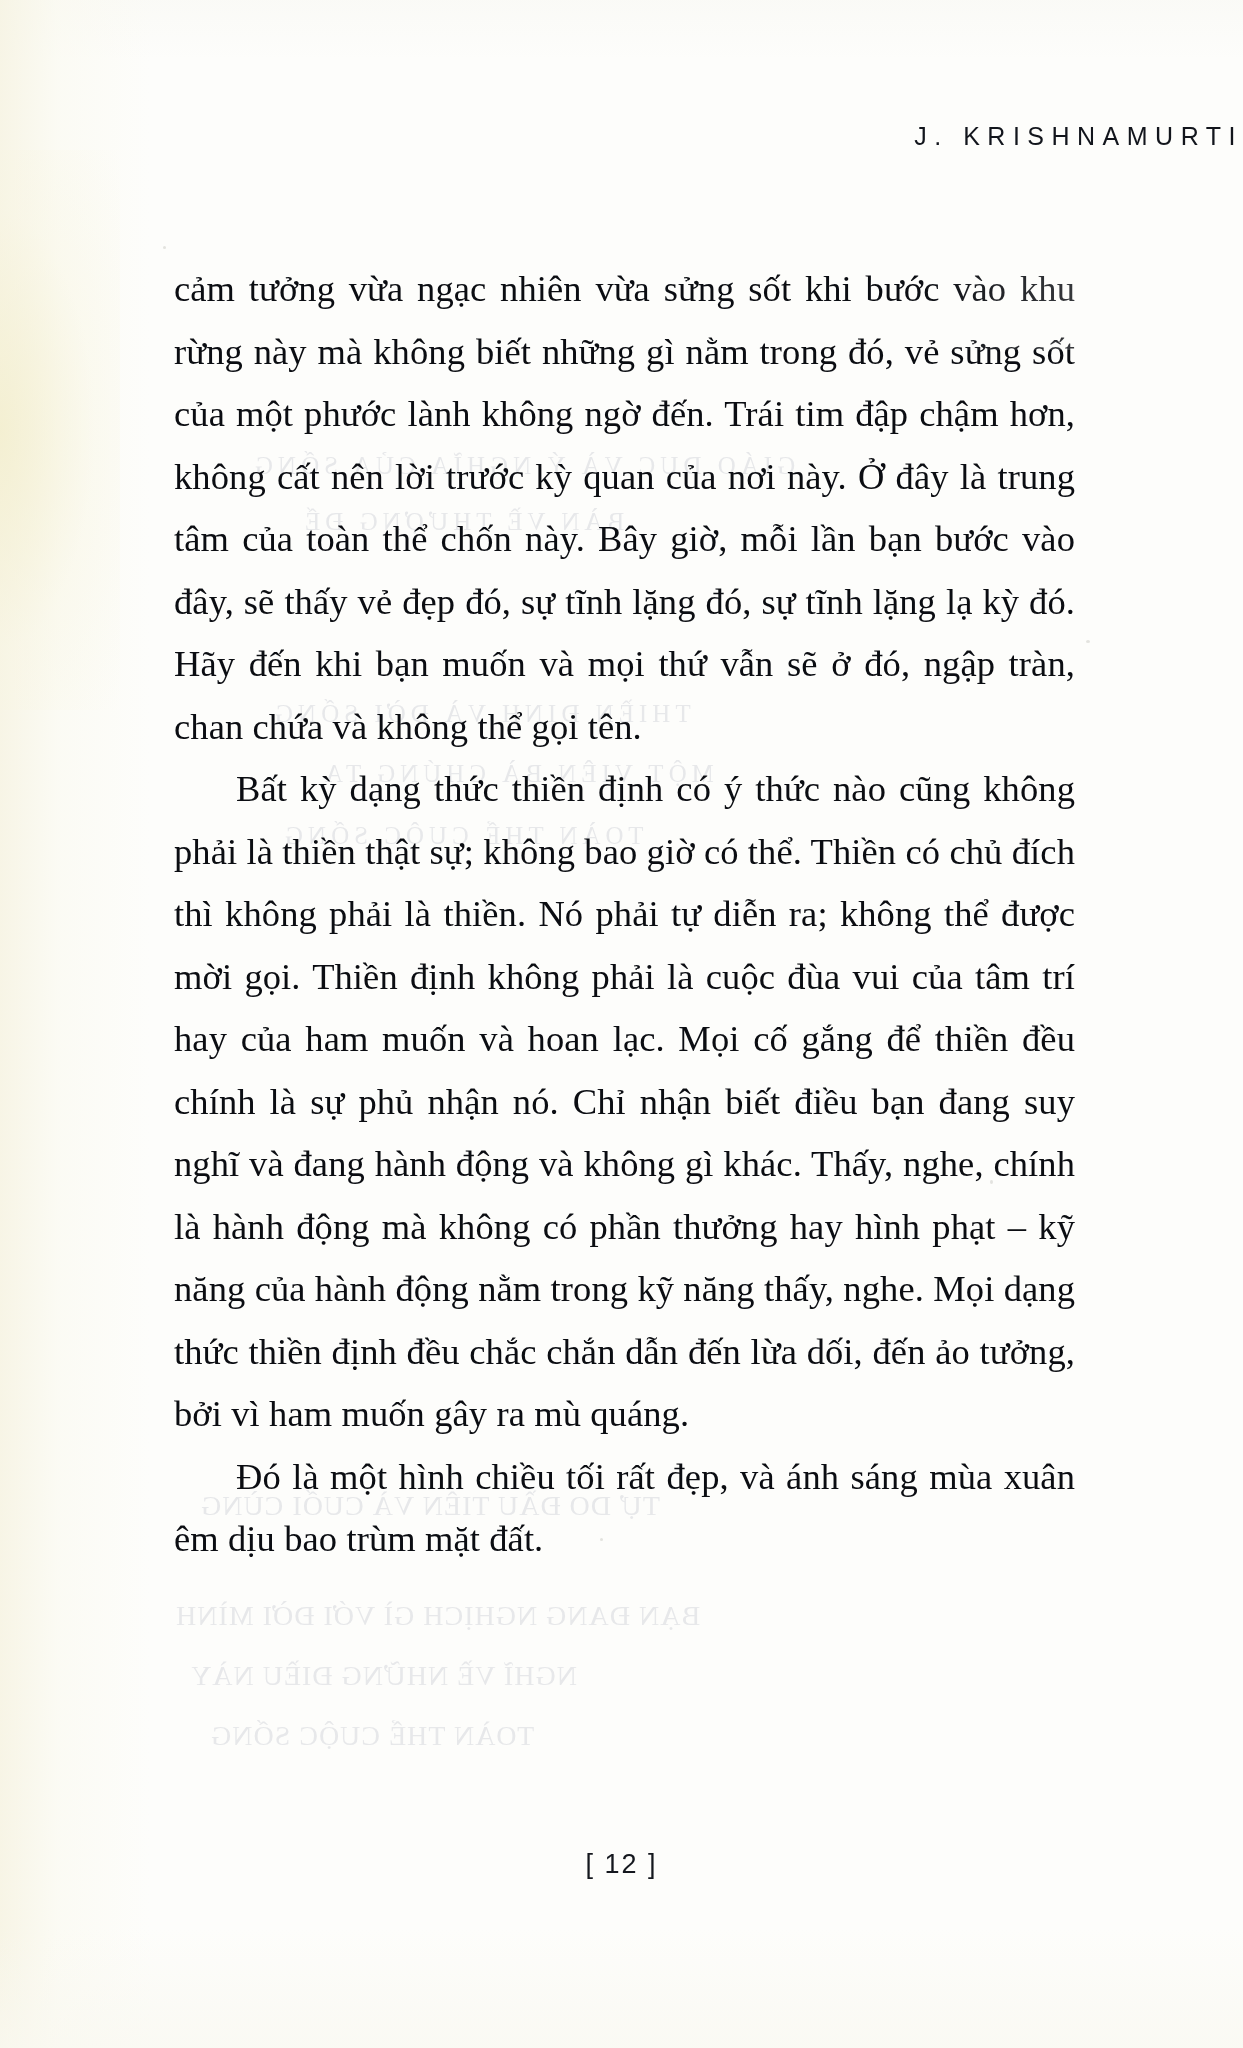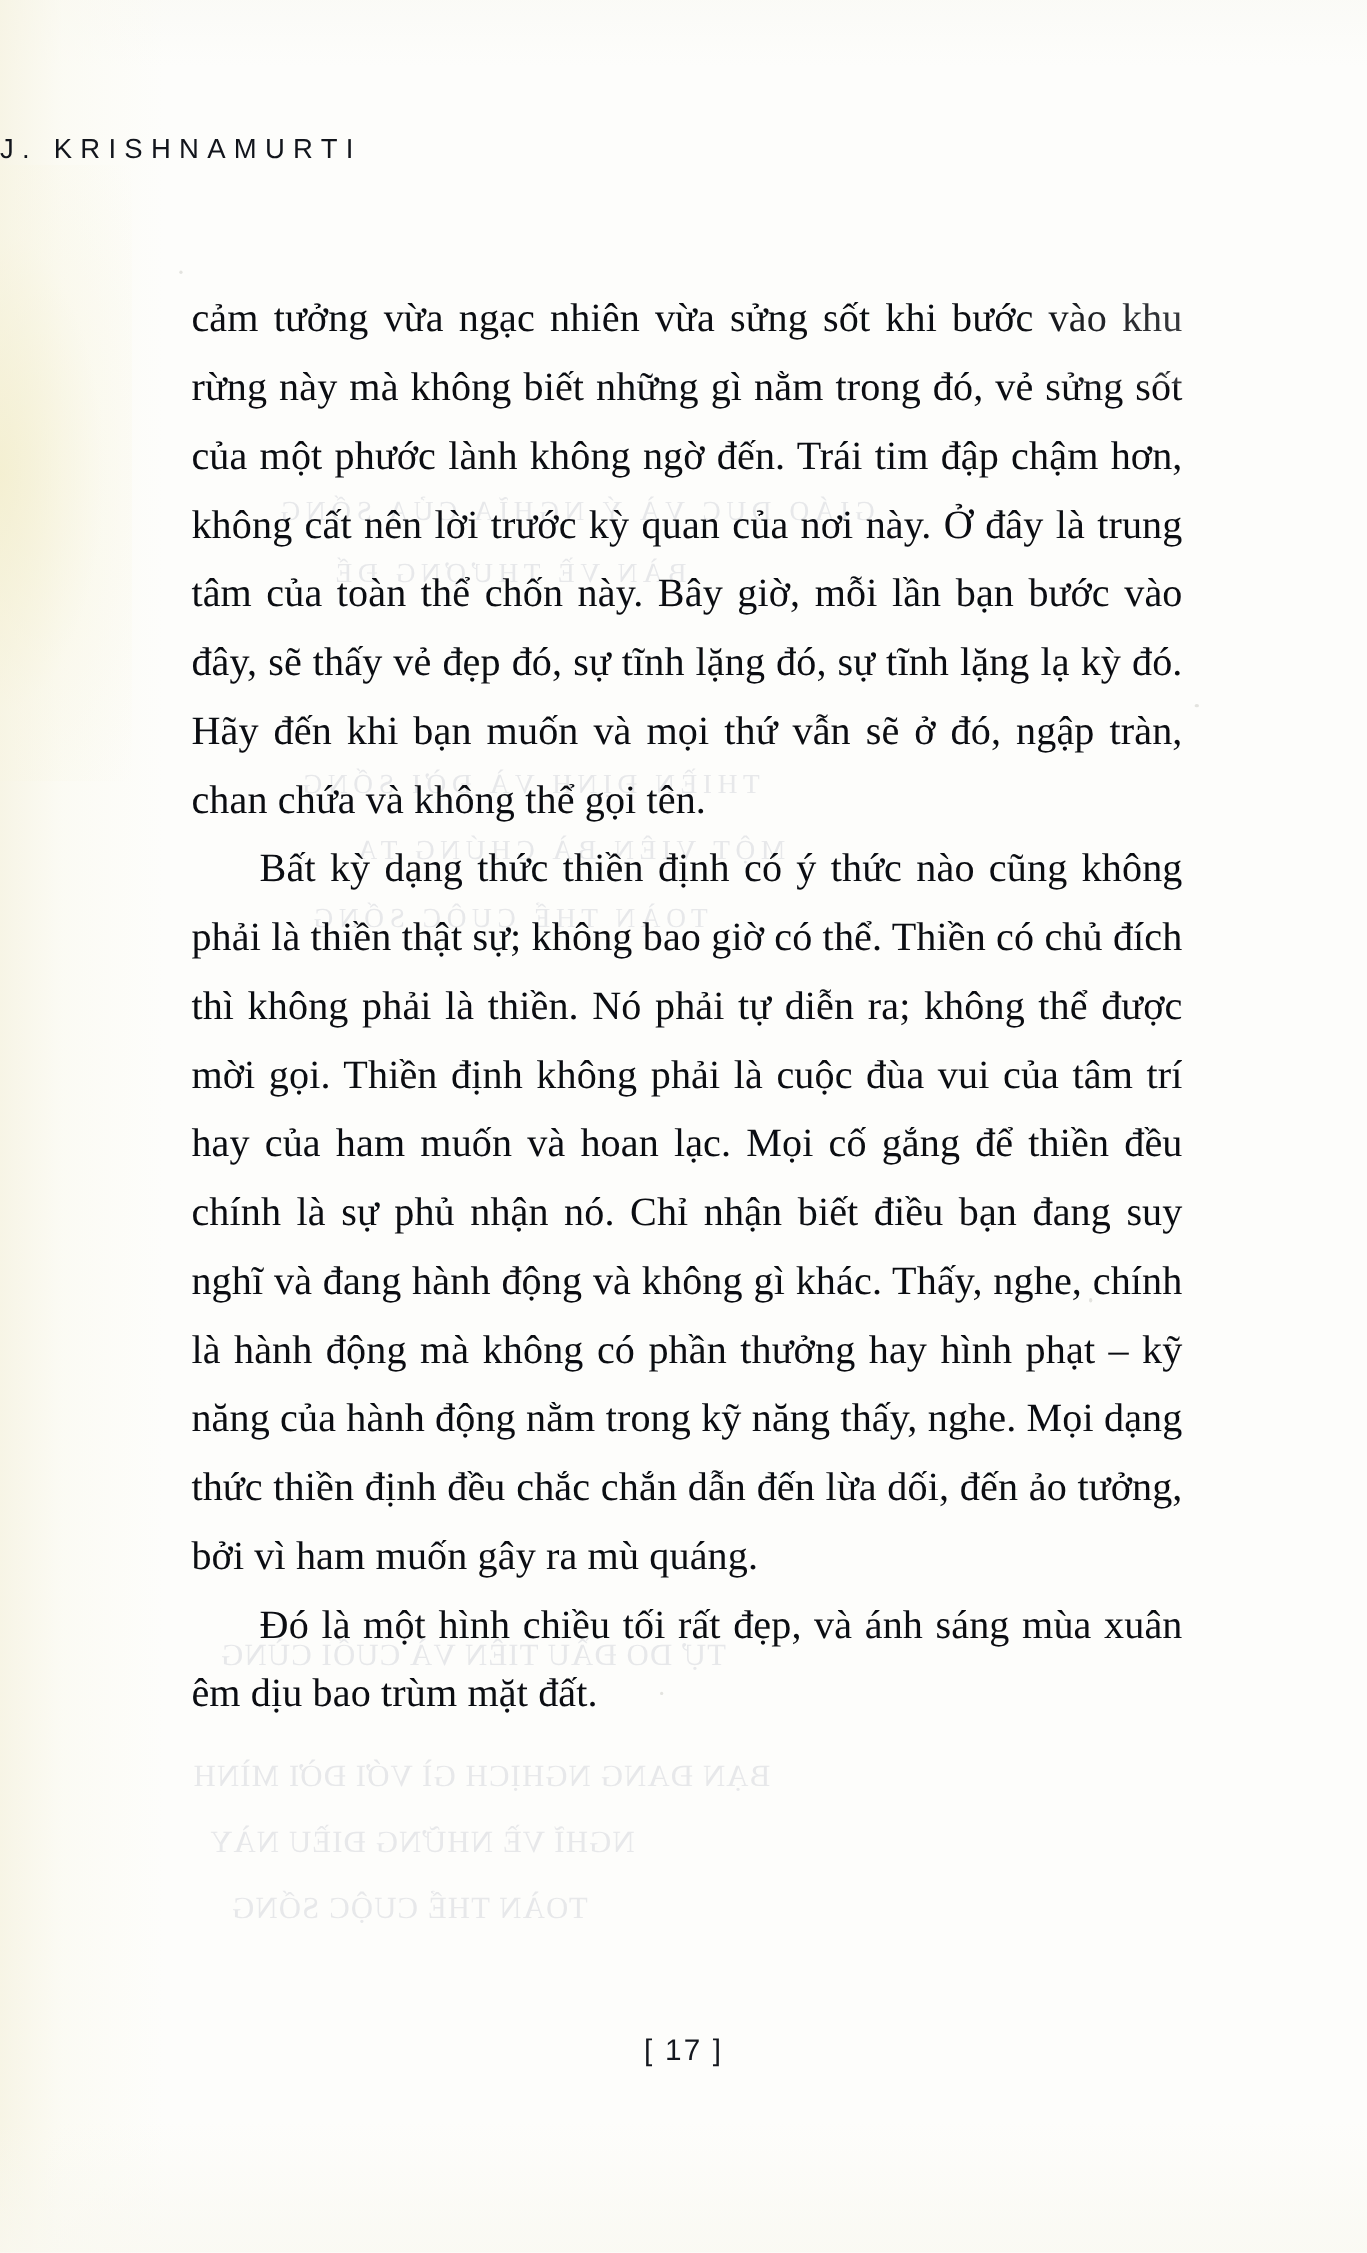--- a/index.html
+++ b/index.html
@@ -84,21 +84,21 @@
     letter-spacing: 5px;
     color: rgba(122,128,152,0.17);
   }
   .bleed-body { font-size: 28px; }
 
   
   #running-header {
     position: absolute;
     left: 0; top: 122px;
     width: 100%;
-    text-align: left;
+    text-align: right;
     font-family: "Liberation Sans", "DejaVu Sans", sans-serif;
     font-size: 25px;
     font-weight: 500;
     letter-spacing: 7.5px;
     color: #12151c;
   }
 
   
   #body-text {
     position: absolute;
@@ -174,15 +174,15 @@
   <div id="running-header">J. KRISHNAMURTI</div>
 
   <div id="body-text">
     <p class="para">cảm tưởng vừa ngạc nhiên vừa sửng sốt khi bước vào khu rừng này mà không biết những gì nằm trong đó, vẻ sửng sốt của một phước lành không ngờ đến. Trái tim đập chậm hơn, không cất nên lời trước kỳ quan của nơi này. Ở đây là trung tâm của toàn thể chốn này. Bây giờ, mỗi lần bạn bước vào đây, sẽ thấy vẻ đẹp đó, sự tĩnh lặng đó, sự tĩnh lặng lạ kỳ đó. Hãy đến khi bạn muốn và mọi thứ vẫn sẽ ở đó, ngập tràn, chan chứa và không thể gọi tên.</p>
     <p class="para indent">Bất kỳ dạng thức thiền định có ý thức nào cũng không phải là thiền thật sự; không bao giờ có thể. Thiền có chủ đích thì không phải là thiền. Nó phải tự diễn ra; không thể được mời gọi. Thiền định không phải là cuộc đùa vui của tâm trí hay của ham muốn và hoan lạc. Mọi cố gắng để thiền đều chính là sự phủ nhận nó. Chỉ nhận biết điều bạn đang suy nghĩ và đang hành động và không gì khác. Thấy, nghe, chính là hành động mà không có phần thưởng hay hình phạt – kỹ năng của hành động nằm trong kỹ năng thấy, nghe. Mọi dạng thức thiền định đều chắc chắn dẫn đến lừa dối, đến ảo tưởng, bởi vì ham muốn gây ra mù quáng.</p>
     <p class="para indent">Đó là một hình chiều tối rất đẹp, và ánh sáng mùa xuân êm dịu bao trùm mặt đất.</p>
   </div>
 
   <div id="fade-overlay"></div>
 
-  <div id="page-number">[ 17 ]</div>
+  <div id="page-number">[ 12 ]</div>
 
 </div>
 
 </body></html>

